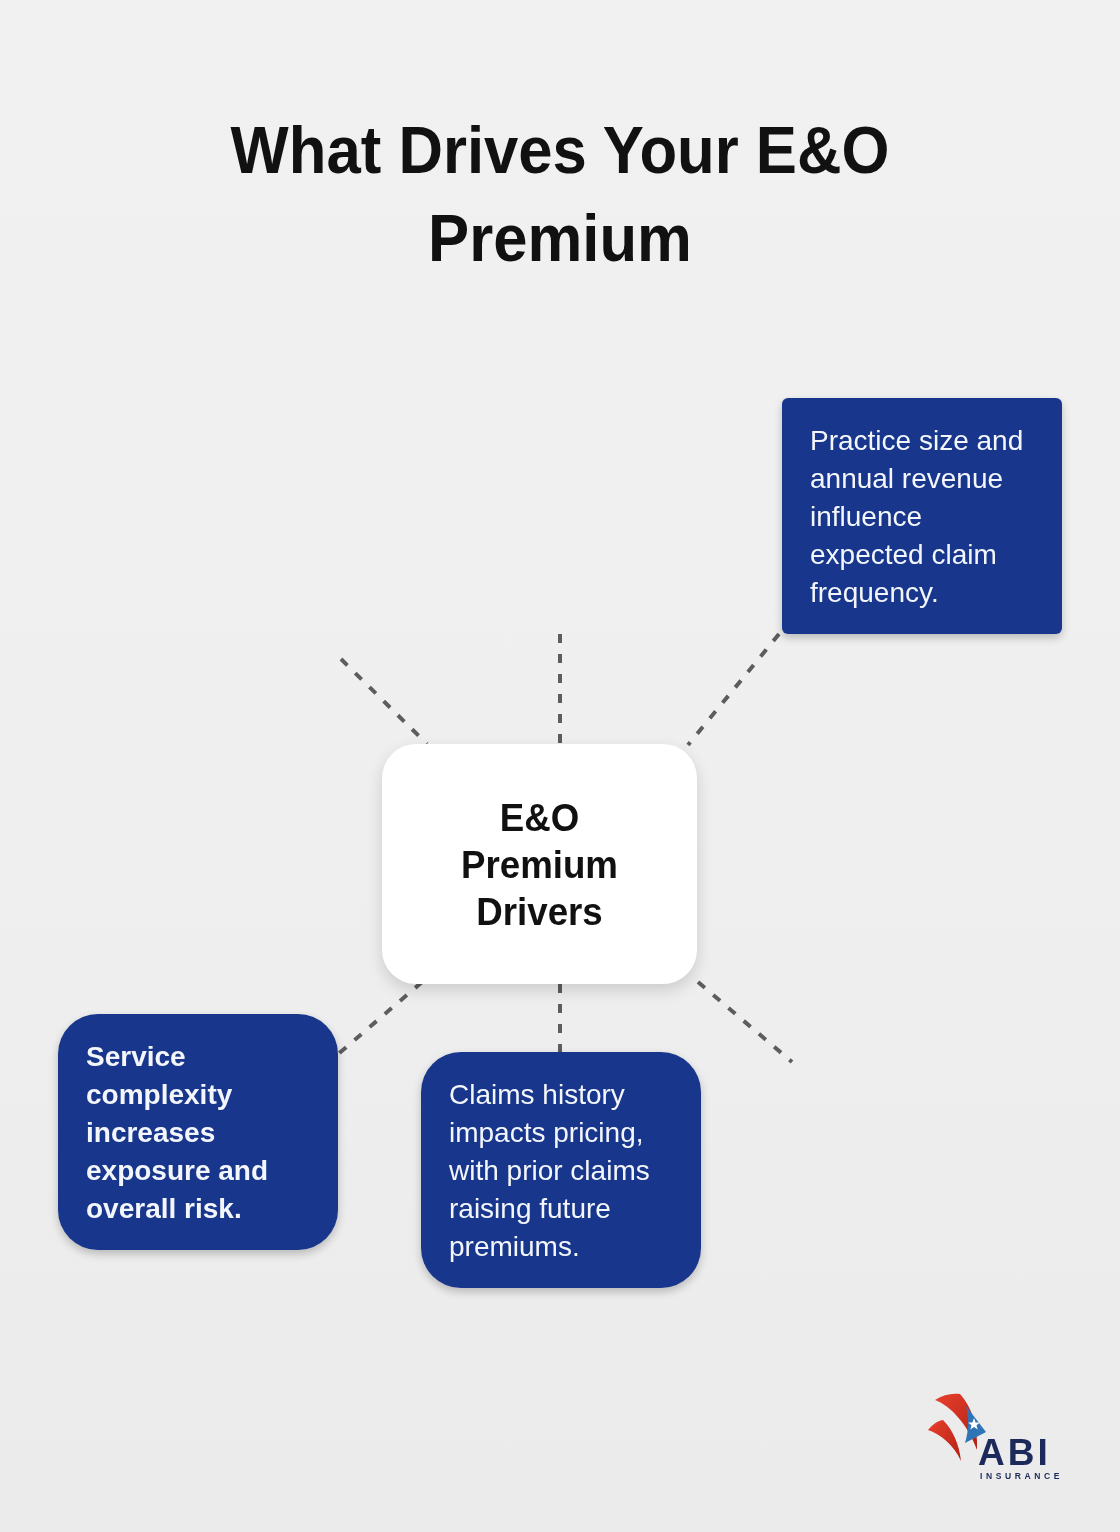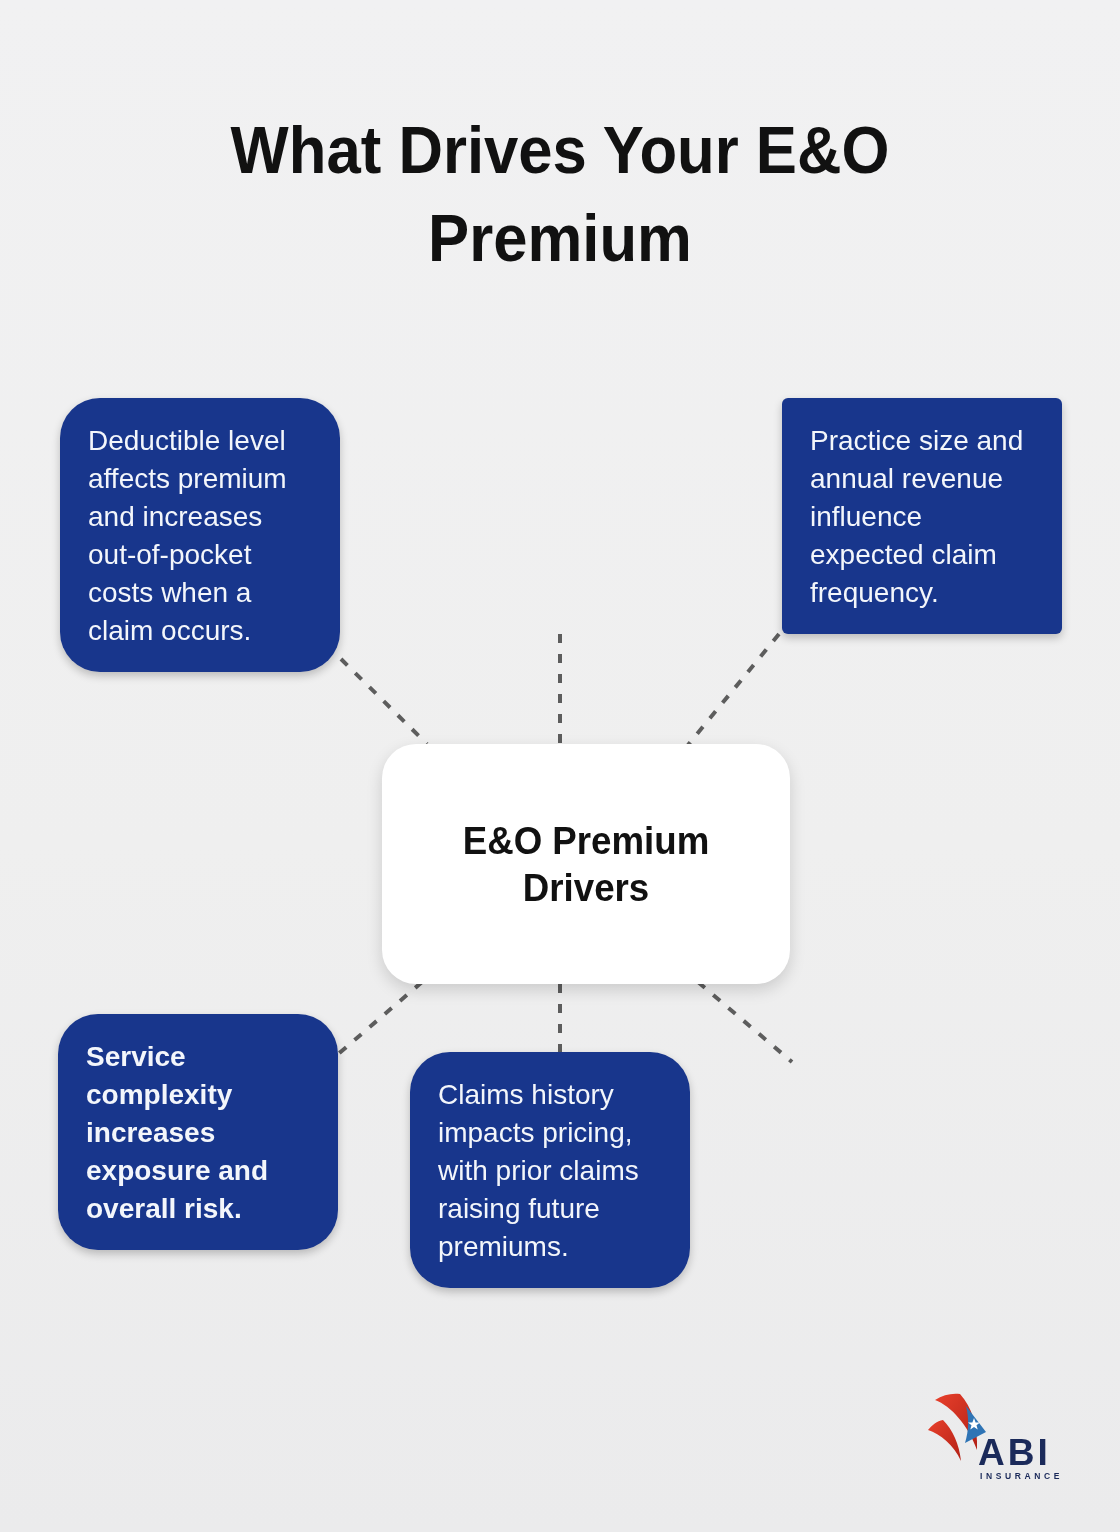--- a/index.html
+++ b/index.html
@@ -64,26 +64,26 @@
     font-size:28px;
     line-height:38px;
     box-shadow:0 4px 8px rgba(0,0,0,.22);
     z-index:2;
   }
   .node p{margin:0;}
   #node-1{left:60px;  top:398px;}
   #node-2{left:421px; top:399px;}
   #node-3{left:782px; top:398px;border-radius:6px;}
   #node-4{left:58px;  top:1014px;font-weight:bold;}
-  #node-5{left:410px; top:1052px;}
+  #node-5{left:421px; top:1052px;}
   #node-6{left:782px; top:1053px;}
   .center-node{
     position:absolute;
     left:382px; top:744px;
-    width:408px; height:240px;
+    width:315px; height:240px;
     background:#ffffff;
     border-radius:34px;
     box-shadow:0 6px 16px rgba(0,0,0,.15);
     display:flex;
     align-items:center;
     justify-content:center;
     text-align:center;
     z-index:2;
   }
   .center-node .label{
@@ -127,23 +127,20 @@
     <line x1="422" y1="982" x2="329" y2="1062"></line>
     <line x1="560" y1="984" x2="560" y2="1052"></line>
     <line x1="698" y1="982" x2="792" y2="1062"></line>
   </svg>
 
   <h1 class="title">
     <span>What Drives Your E&amp;O</span>
     <span>Premium</span>
   </h1>
 
-  <div class="node" id="node-1">
-    <p>Deductible level affects premium and increases out-of-pocket costs when a claim occurs.</p>
-  </div>
   <div class="node" id="node-3">
     <p>Practice size and annual revenue influence expected claim frequency.</p>
   </div>
 
   <div class="center-node">
     <div class="label">E&amp;O Premium Drivers</div>
   </div>
 
   <div class="node" id="node-4">
     <p>Service complexity increases exposure and overall risk.</p>

